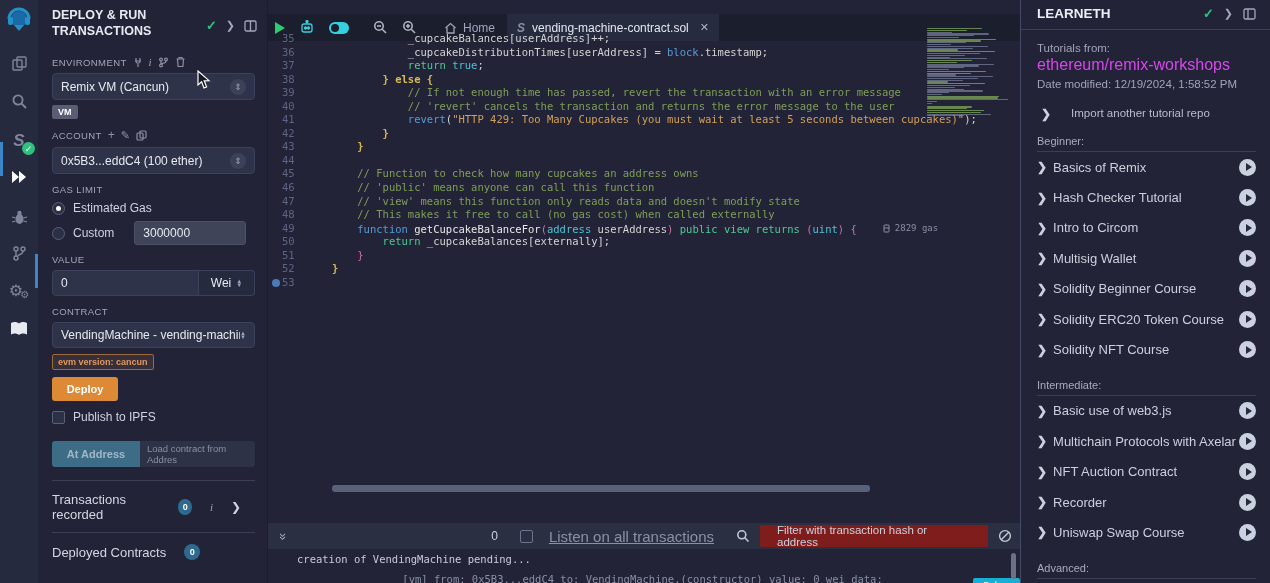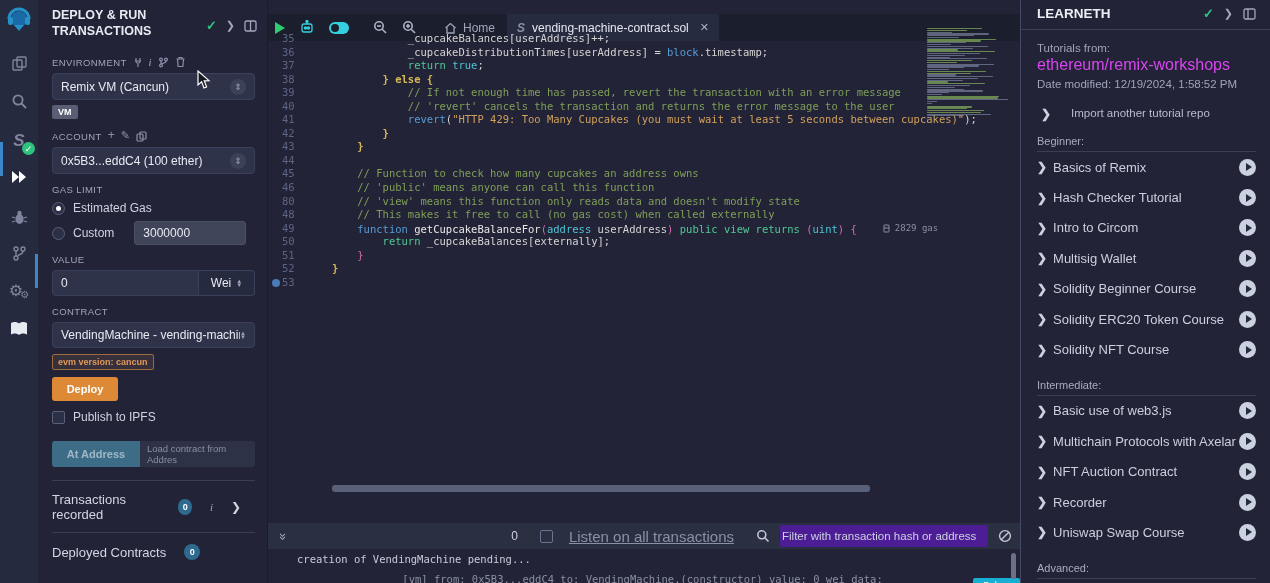--- a/index.html
+++ b/index.html
@@ -16,21 +16,21 @@
   .badge-check { position:absolute; right:3px; bottom:1px; width:13px; height:13px; border-radius:50%; background:#2ec27e; color:#fff; font-size:9px; display:flex; align-items:center; justify-content:center; }
 
   
   .panel { position:absolute; left:38px; top:0; width:230px; height:583px; background:#222336; border-right:1px solid #1b1d2c; }
   .panel-head { display:flex; padding:8px 10px 4px 14px; }
   .panel-title { font-size:12.5px; font-weight:bold; color:#e8eaf2; line-height:1.25; width:120px; }
   .panel-head-icons { display:flex; gap:9px; margin-left:auto; align-items:center; padding-top:4px; color:#a2a6bd; }
   .check-green { color:#2ec27e; font-size:13px; font-weight:bold; }
   .chev { color:#a2a6bd; font-size:11px; }
   .p-body { padding:6px 12px 0 14px; }
-  .lbl-row { display:flex; align-items:flex-end; gap:6px; margin-top:7px; color:#a2a5bd; }
+  .lbl-row { display:flex; align-items:center; gap:6px; margin-top:7px; color:#a2a5bd; }
   .lbl { font-size:9.5px; letter-spacing:.4px; color:#a2a5bd; }
   .lbl-ic { color:#8b90a8; font-size:10px; display:flex; align-items:center; }
   .dd { margin-top:5px; height:27px; background:#2f3349; border:1px solid #3b415c; border-radius:4px;
        display:flex; align-items:center; padding:0 8px; font-size:12px; color:#e8eaf2; }
   .dd .updn { margin-left:auto; width:16px; height:16px; border-radius:50%; background:#3c4158; color:#9aa0b8;
        font-size:9px; display:flex; align-items:center; justify-content:center; }
   .vm-badge { display:inline-block; margin-top:5px; background:#595e74; color:#fff; font-size:9px; font-weight:bold;
        padding:2px 6px; border-radius:2px; }
   .radio-row { display:flex; align-items:center; gap:8px; margin-top:6px; font-size:12px; color:#cfd3e0; }
   .radio { width:13px; height:13px; border-radius:50%; border:1px solid #5a6078; background:#2c3046; position:relative; }
@@ -89,22 +89,22 @@
   .hscroll { position:absolute; left:64px; top:485px; width:538px; height:7px; background:#59607a; border-radius:3px; }
 
   
   .terminal { position:absolute; left:268px; top:523px; width:752px; height:60px; }
   .term-bar { height:26px; background:#2b2f42; display:flex; align-items:center; padding:0 8px; }
   .dbl-chev { color:#aeb2c5; font-size:13px; transform:rotate(90deg); width:14px; text-align:center; }
   .term-count { margin-left:auto; color:#cfd3e0; font-size:12px; }
   .term-chk { width:13px; height:13px; border:1px solid #6b7390; border-radius:2px; margin-left:22px; }
   .listen-lbl { margin-left:16px; color:#8a90a8; font-size:15px;text-decoration:underline; }
   .term-search { margin-left:22px; color:#c3c8d8; }
-  .filter-input { margin-left:10px; width:208px; height:22px; background:#4c1d95; border-radius:2px; display:flex;
-       align-items:center; padding:0 2px; font-size:11.5px; color:#ccd1de; }
+  .filter-input { margin-left:10px; width:228px; height:22px; background:#7f1d1d; border-radius:2px; display:flex;
+       align-items:center; padding:0 17px; font-size:11.5px; color:#ccd1de; }
   .term-clear { margin-left:10px; color:#c3c8d8; }
   .term-body { position:relative; height:34px; background:#222336; overflow:hidden;
        font-family:"DejaVu Sans Mono", monospace; font-size:10.5px; color:#c8ccda; }
   .pending-line { position:absolute; left:29px; top:4px; }
   .partial-row { position:absolute; left:120px; top:27px; height:18px; display:flex; align-items:center; gap:8px; color:#8a8fa3; }
   .debug-btn { width:52px; height:15px; background:#17b0d4; border-radius:2px; color:#fff; font-size:9px;
        font-family:"Liberation Sans", sans-serif; display:flex; align-items:center; justify-content:center; }
   .term-vscroll { position:absolute; right:4px; top:4px; width:5px; height:26px; background:#6a7188; border-radius:3px; }
 
   
@@ -366,21 +366,21 @@
         <div class="code-line"><div class="bp-col"></div><div class="ln">37</div><div class="ct">            <span class="tok-md">return </span><span class="tok-ty">true</span><span class="tok-pl">;</span></div></div>
         <div class="code-line"><div class="bp-col"></div><div class="ln">38</div><div class="ct">        <span class="tok-au">} else {</span></div></div>
         <div class="code-line"><div class="bp-col"></div><div class="ln">39</div><div class="ct">            <span class="tok-cm">// If not enough time has passed, revert the transaction with an error message</span></div></div>
         <div class="code-line"><div class="bp-col"></div><div class="ln">40</div><div class="ct">            <span class="tok-cm">// 'revert' cancels the transaction and returns the error message to the user</span></div></div>
         <div class="code-line"><div class="bp-col"></div><div class="ln">41</div><div class="ct">            <span class="tok-kw">revert</span><span class="tok-pl">(</span><span class="tok-st">"HTTP 429: Too Many Cupcakes (you must wait at least 5 seconds between cupcakes)"</span><span class="tok-pl">);</span></div></div>
         <div class="code-line"><div class="bp-col"></div><div class="ln">42</div><div class="ct">        <span class="tok-au">}</span></div></div>
         <div class="code-line"><div class="bp-col"></div><div class="ln">43</div><div class="ct">    <span class="tok-au">}</span></div></div>
         <div class="code-line"><div class="bp-col"></div><div class="ln">44</div><div class="ct"></div></div>
         <div class="code-line"><div class="bp-col"></div><div class="ln">45</div><div class="ct">    <span class="tok-cm">// Function to check how many cupcakes an address owns</span></div></div>
         <div class="code-line"><div class="bp-col"></div><div class="ln">46</div><div class="ct">    <span class="tok-cm">// 'public' means anyone can call this function</span></div></div>
-        <div class="code-line"><div class="bp-col"></div><div class="ln">80</div><div class="ct">    <span class="tok-cm">// 'view' means this function only reads data and doesn't modify state</span></div></div>
+        <div class="code-line"><div class="bp-col"></div><div class="ln">47</div><div class="ct">    <span class="tok-cm">// 'view' means this function only reads data and doesn't modify state</span></div></div>
         <div class="code-line"><div class="bp-col"></div><div class="ln">48</div><div class="ct">    <span class="tok-cm">// This makes it free to call (no gas cost) when called externally</span></div></div>
         <div class="code-line"><div class="bp-col"></div><div class="ln">49</div><div class="ct">    <span class="tok-kw">function</span><span class="tok-pl"> </span><span class="tok-fn">getCupcakeBalanceFor</span><span class="tok-pk">(</span><span class="tok-ty">address</span><span class="tok-pl"> userAddress</span><span class="tok-pk">)</span><span class="tok-pl"> </span><span class="tok-md">public view returns</span><span class="tok-pl"> </span><span class="tok-pk">(</span><span class="tok-ty">uint</span><span class="tok-pk">)</span><span class="tok-pl"> </span><span class="tok-pk">{</span><span class="gas-hint"><svg width="8" height="9" viewBox="0 0 8 9" fill="none" stroke="#8a8fa3" stroke-width="1">
                 <rect x="1" y="1" width="5" height="7" rx="0.5"></rect>
                 <line x1="1" y1="4" x2="6" y2="4"></line>
               </svg><span>2829 gas</span></span></div></div>
         <div class="code-line"><div class="bp-col"></div><div class="ln">50</div><div class="ct">        <span class="tok-md">return</span><span class="tok-pl"> _cupcakeBalances[externally];</span></div></div>
         <div class="code-line"><div class="bp-col"></div><div class="ln">51</div><div class="ct">    <span class="tok-pk">}</span></div></div>
         <div class="code-line"><div class="bp-col"></div><div class="ln">52</div><div class="ct"><span class="tok-au">}</span></div></div>
         <div class="code-line"><div class="bp-col"><span class="bp-dot"></span></div><div class="ln">53</div><div class="ct"></div></div>
         <div class="minimap" id="minimap">

